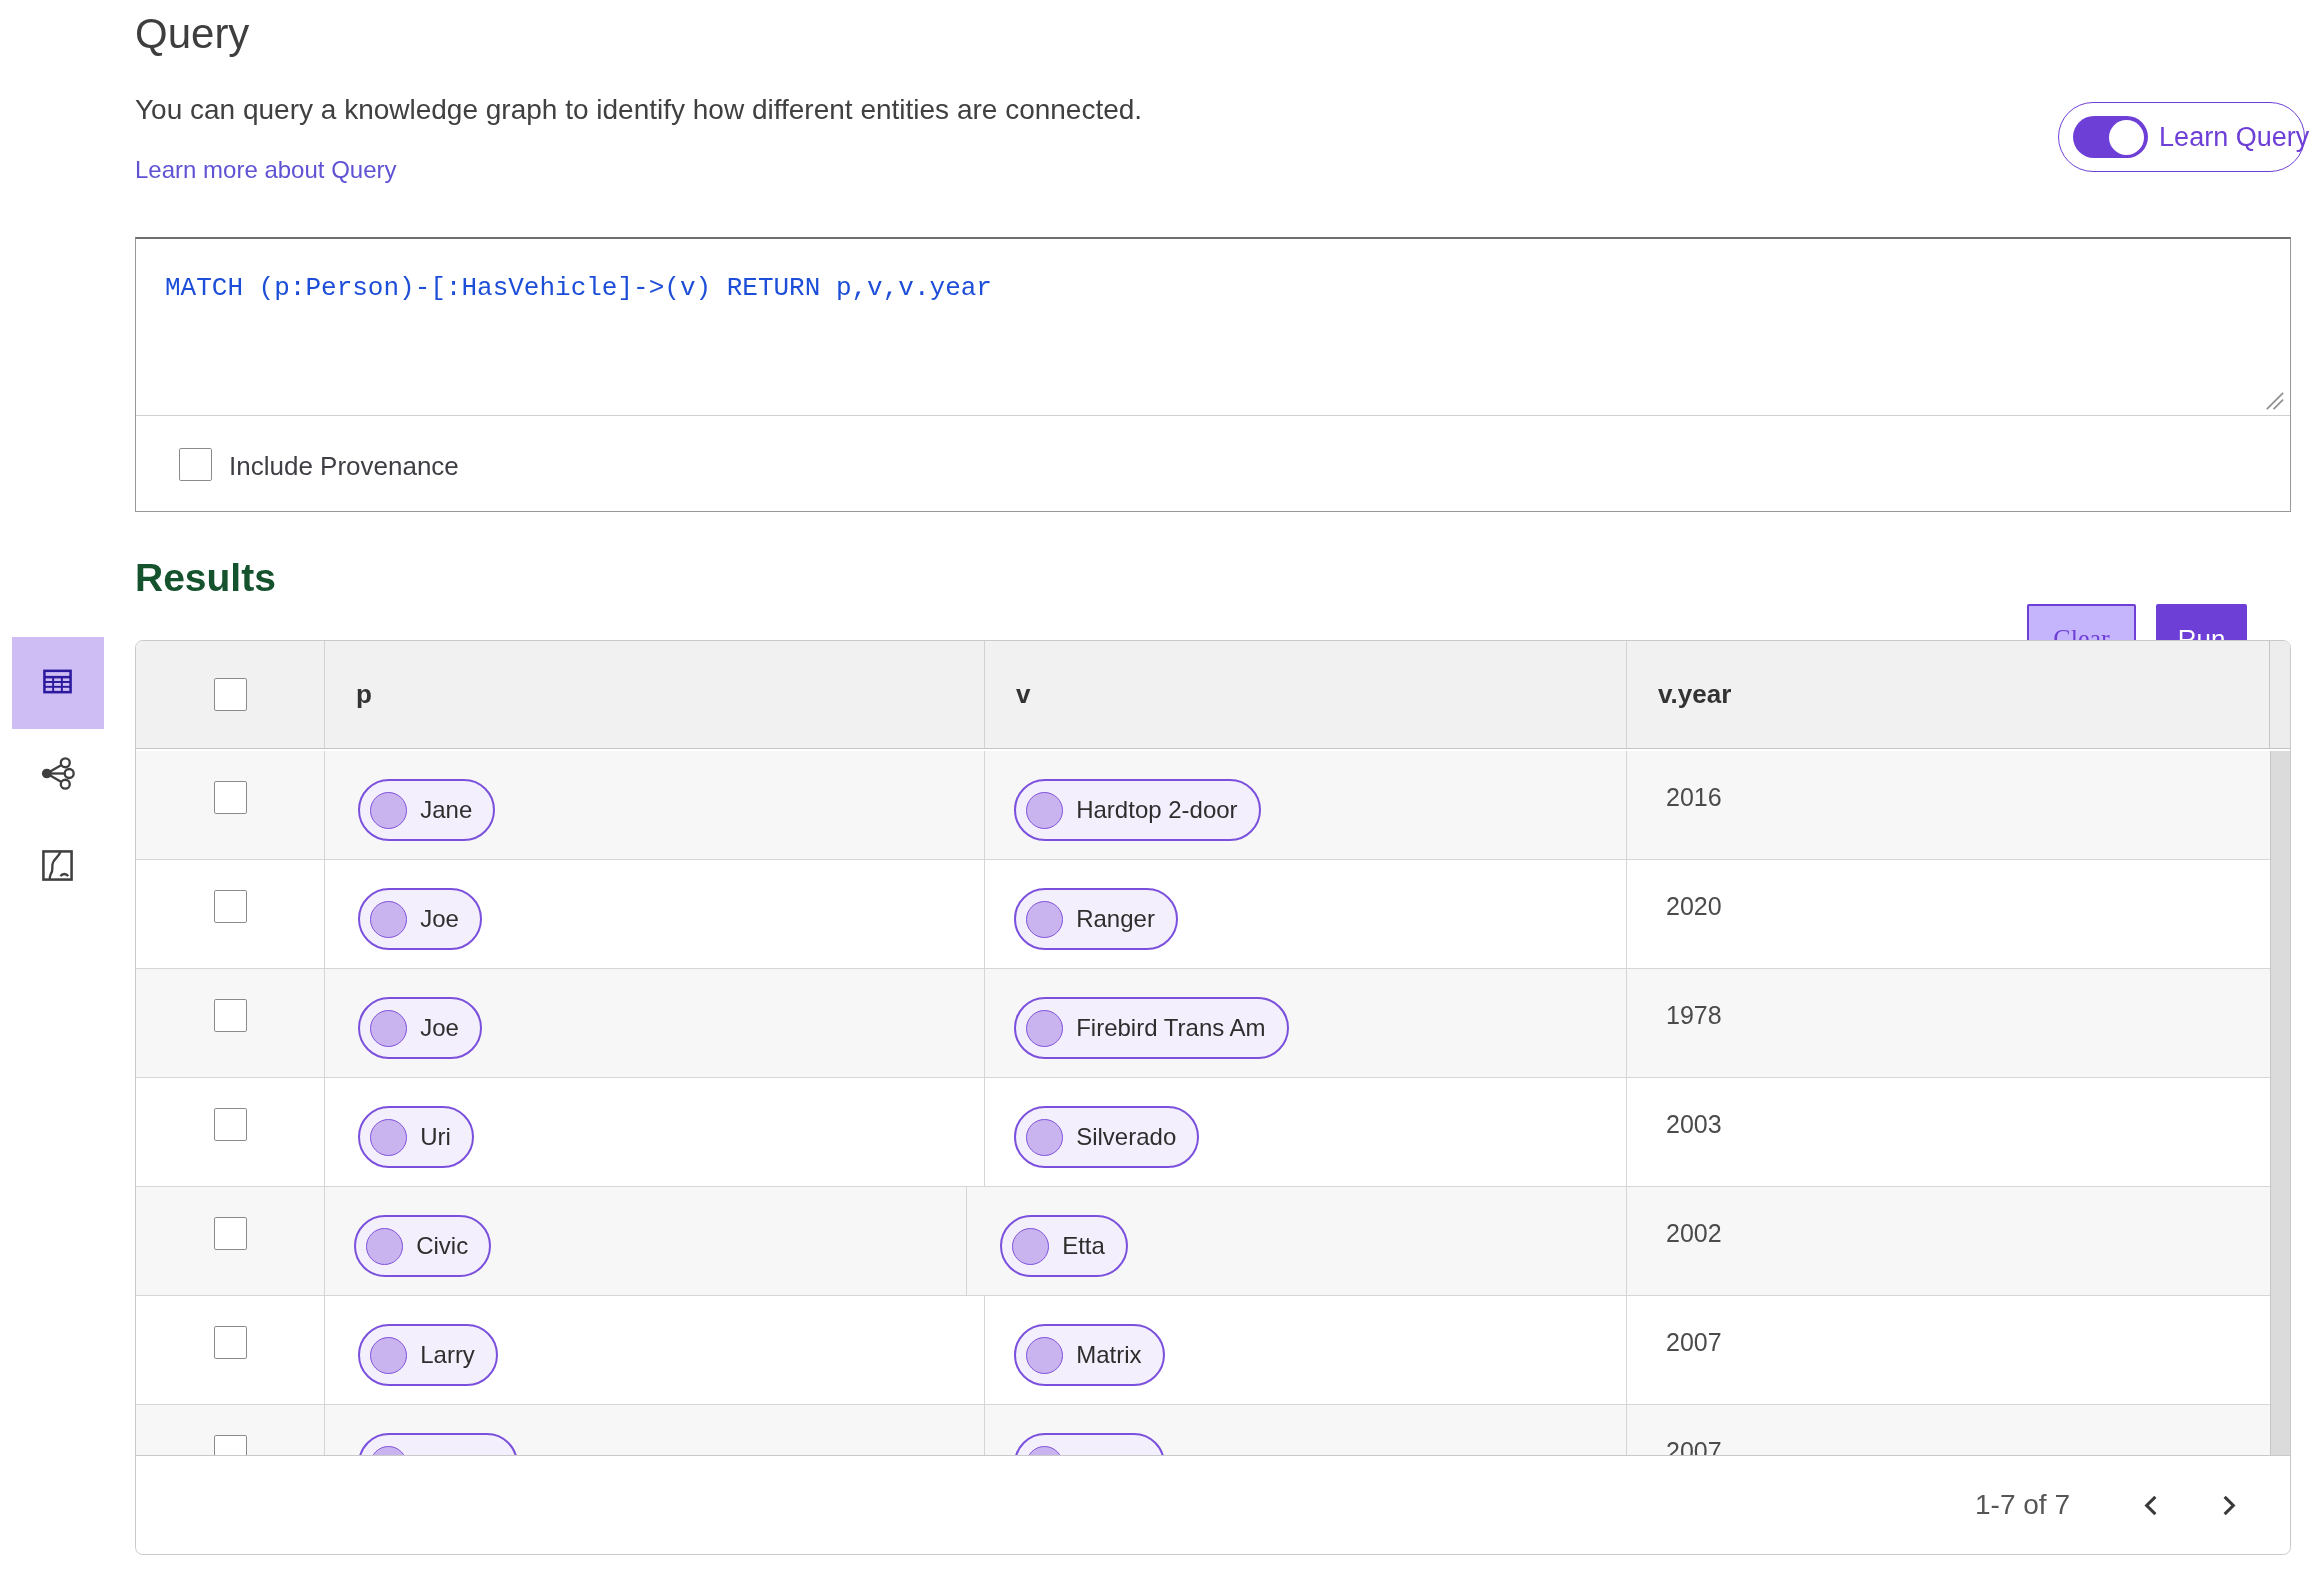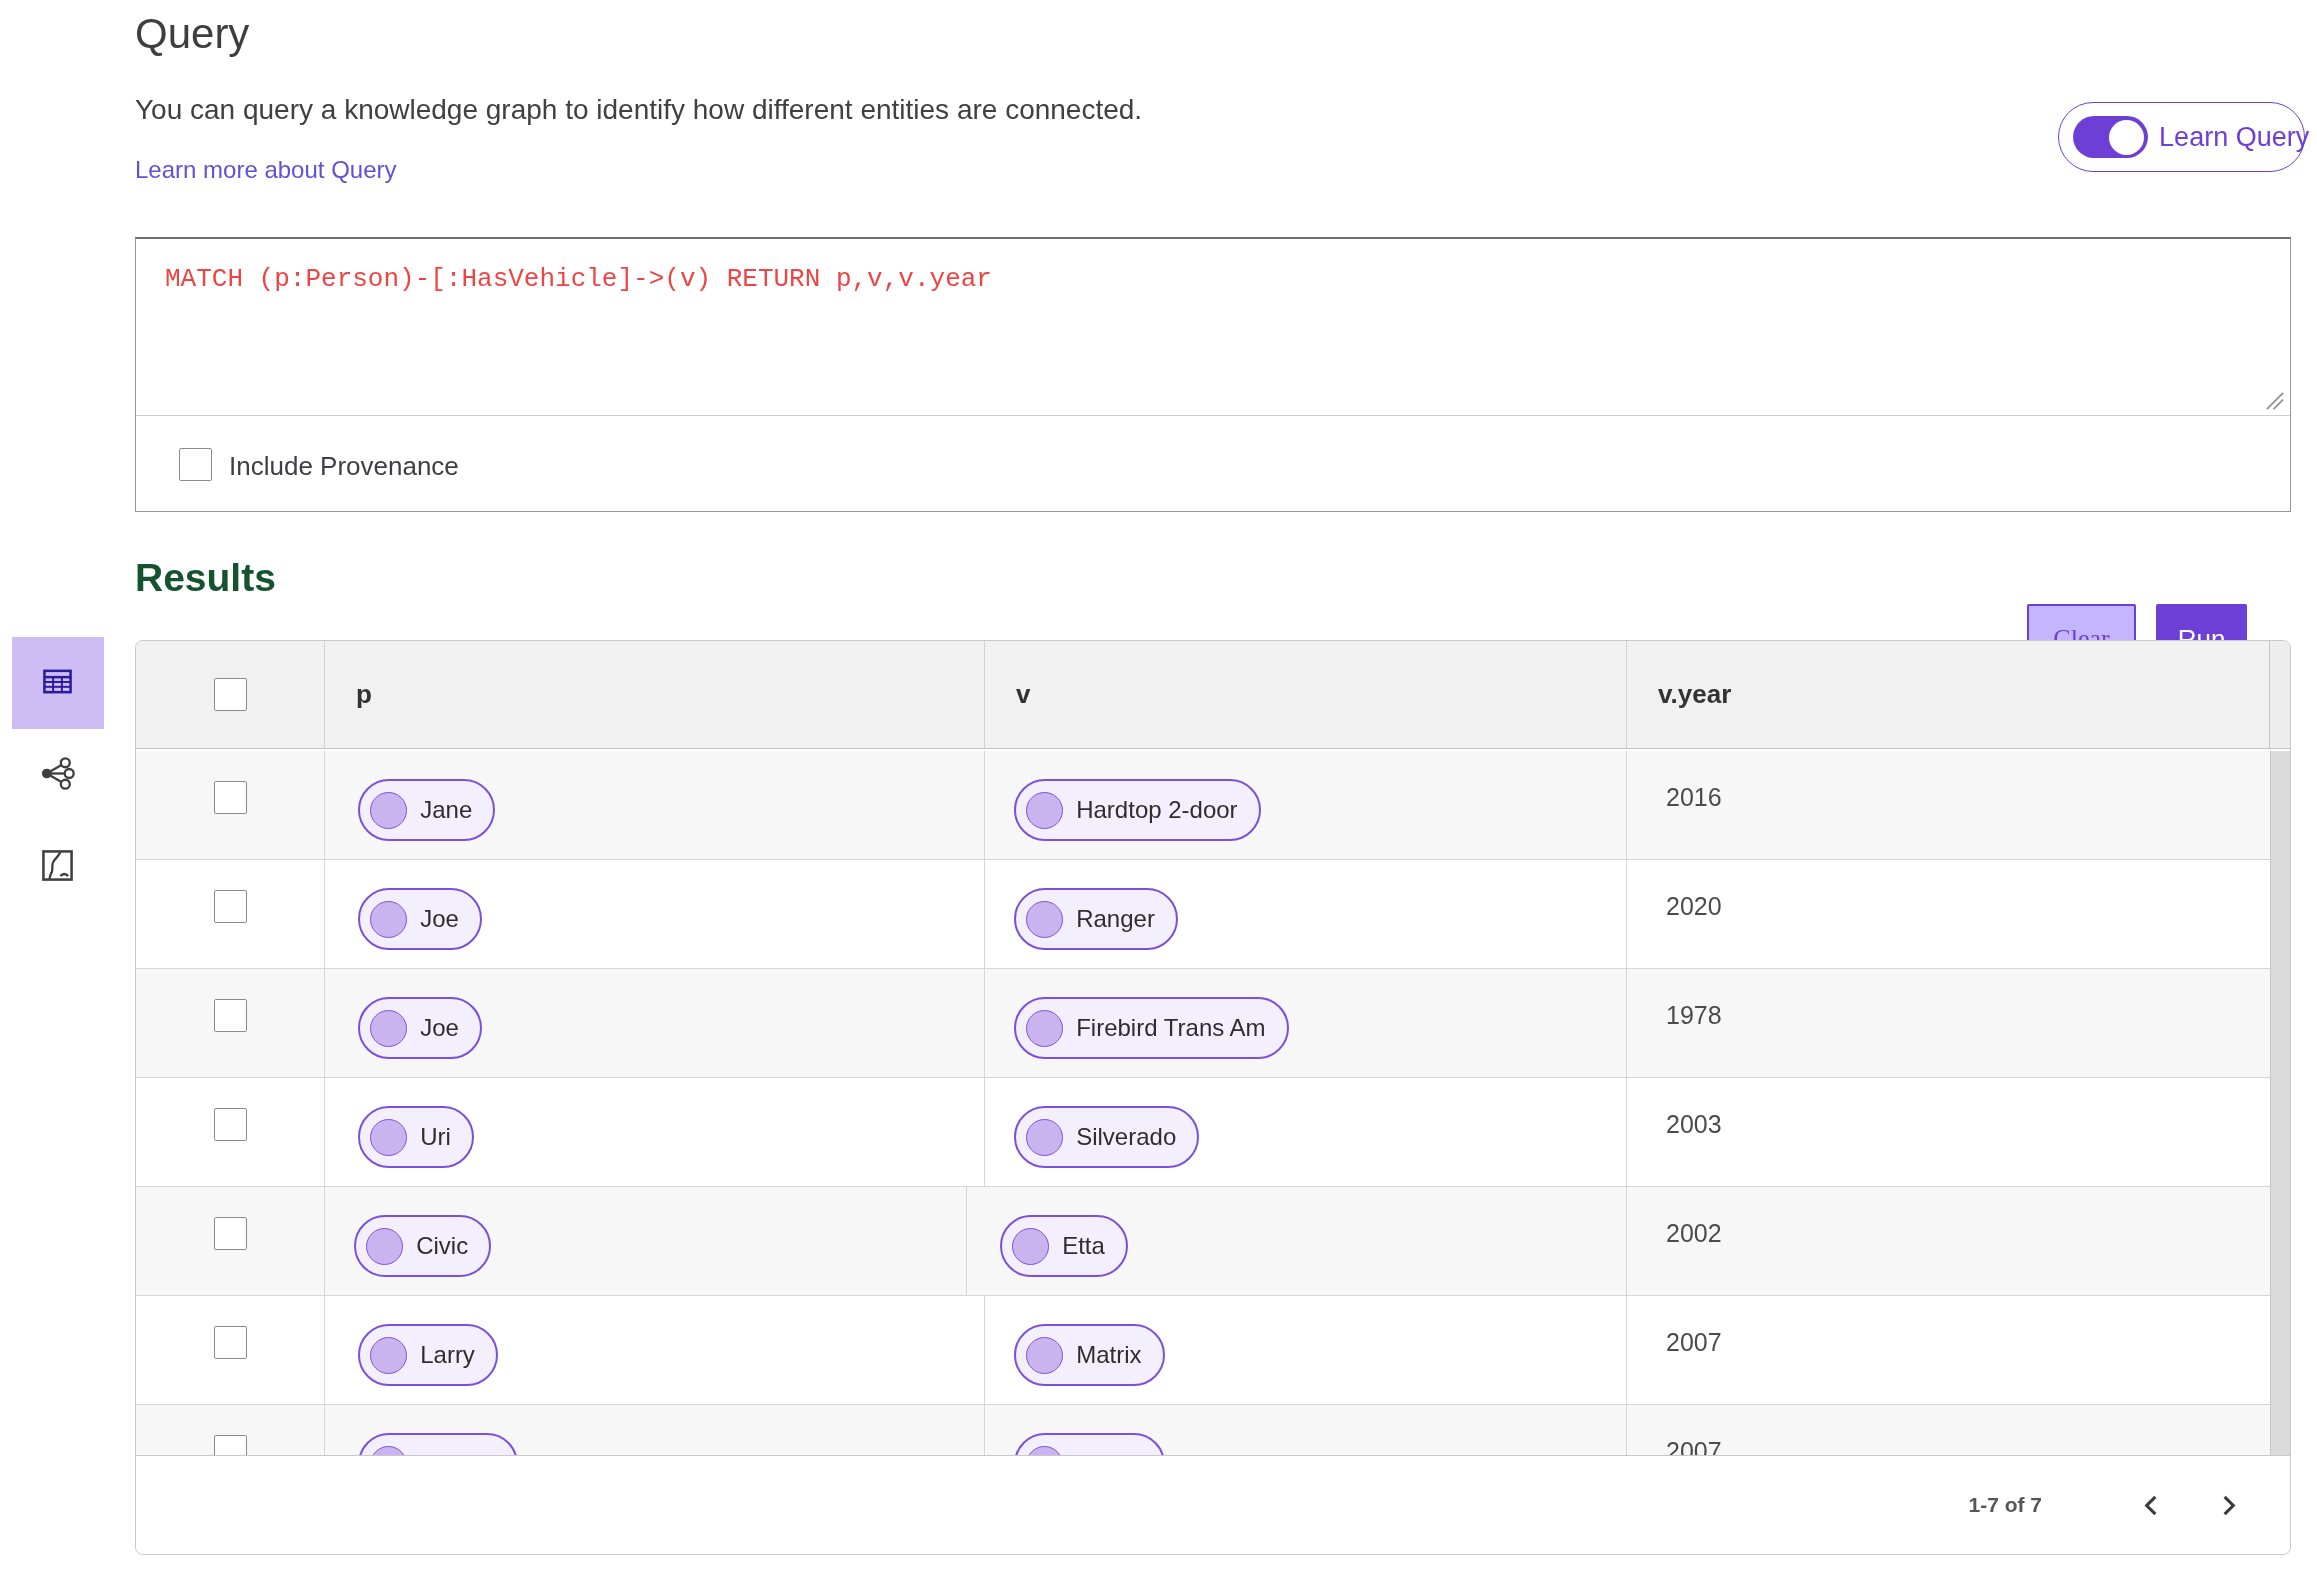--- a/index.html
+++ b/index.html
@@ -15,22 +15,22 @@
   .show-query-pill { position:absolute; left:2058px; top:102px; width:247px; height:70px;
     border:1.9px solid #6e3fd6; border-radius:37px; background:#fff;
     display:flex; align-items:center; padding-left:13.5px; cursor:pointer; }
   .toggle-switch { position:relative; width:75px; height:42px; background:#6e3fd6; border-radius:21px; flex:0 0 auto; }
   .toggle-knob { position:absolute; right:3.9px; top:3.9px; width:35px; height:35px; background:#fff; border-radius:50%; }
   .show-query-label { font-size:27px; color:#6e3fd6; margin-left:11.6px; white-space:nowrap; }
 
   .query-box { position:absolute; left:135px; top:237px; width:2156px; height:275px;
     border:1.9px solid #979797; border-top:2.9px solid #6f6f6f; background:#fff; }
   .query-input { position:absolute; left:0; top:0; right:0; height:176px;
-    padding:25px 29px; font-family:"Liberation Mono","DejaVu Sans Mono",monospace;
-    font-size:26px; color:#ef4444; white-space:pre; cursor:text; }
+    padding:34px 29px; font-family:"Liberation Mono","DejaVu Sans Mono",monospace;
+    font-size:26px; color:#1d4ed8; white-space:pre; cursor:text; }
   .resize-handle { position:absolute; right:4.8px; top:151px; width:21px; height:21px; }
   .query-divider { position:absolute; left:0; right:0; top:176px; height:1px; background:#cfcfcf; }
   .provenance-row { position:absolute; left:0; right:0; top:177px; bottom:0; }
   .checkbox { display:inline-block; width:33px; height:33px; background:#fff;
     border:1.9px solid #8b8b8b; border-radius:1.9px; cursor:pointer; }
   .prov-check { position:absolute; left:43px; top:32px; }
   .prov-label { position:absolute; left:93px; top:35px; font-size:26px; color:#3e3e44; }
   .btn { position:absolute; top:188px; height:70px; font-size:26px; border-radius:1.9px;
     display:flex; align-items:center; justify-content:center; cursor:pointer; }
   .btn-clear { right:154px; width:109px; background:#c4b5fd; border:2.9px solid #6e3fd6; color:#6e3fd6;font-family:Liberation Serif, serif; }
@@ -70,21 +70,21 @@
   .chip-circle { width:37px; height:37px; border-radius:50%; background:#c9b4ef;
     border:1.9px solid #8153dd; flex:0 0 auto; }
   .chip-label { font-size:24px; color:#2e2e2e; margin-left:13.5px; white-space:nowrap; }
 
   .vscroll { position:absolute; top:110px; right:0; width:20px; bottom:99px;
     background:#dbdbdb; border-left:1px solid #c6c6c6; cursor:pointer; }
 
   .tfoot { position:absolute; left:0; right:0; bottom:0; height:99px; background:#fff;
     border-top:1px solid #c9c9c9; border-radius:0 0 7.7px 7.7px;
     display:flex; align-items:center; justify-content:flex-end; padding-right:41px; }
-  .range-label { font-size:21px; color:#565656; margin-right:88px;font-weight:bold; }
+  .range-label { font-size:28px; color:#565656; margin-right:60px; }
   .pg-btn { width:42px; height:42px; display:flex; align-items:center; justify-content:center; cursor:pointer; }
   .pg-btn + .pg-btn { margin-left:35px; }
 </style>
 </head>
 <body>
 
 <div id="app">
 
   <div class="page-title">Query</div>
   <div class="desc">You can query a knowledge graph to identify how different entities are connected.</div>

